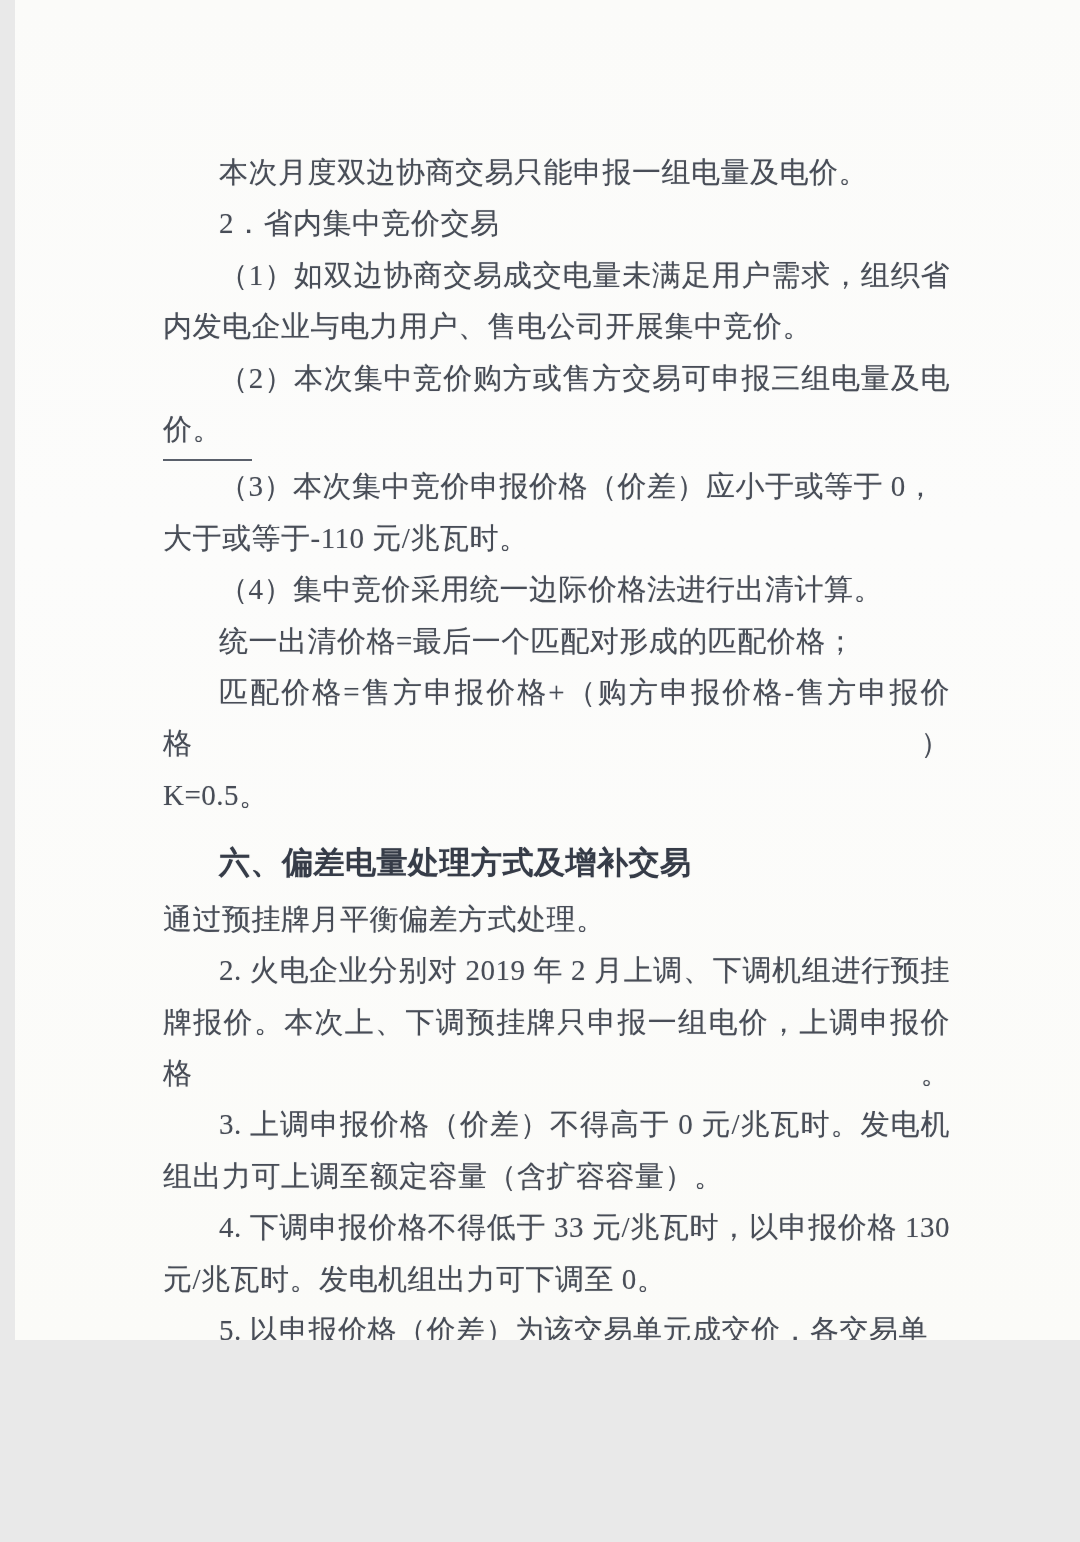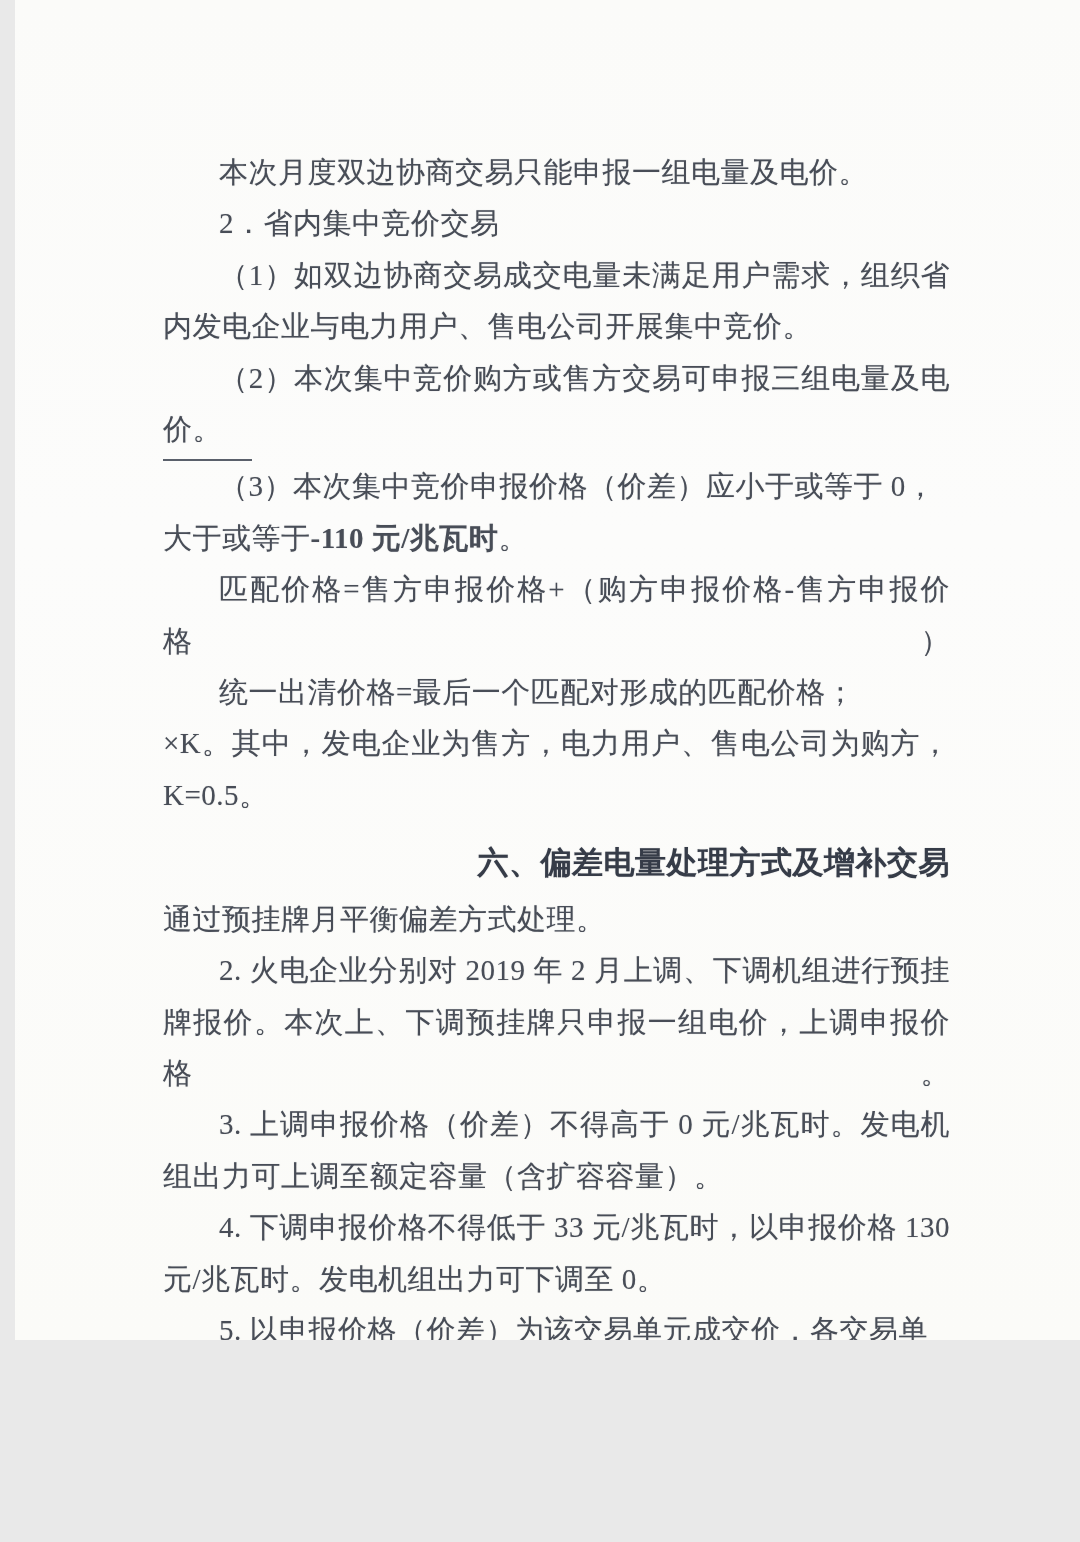--- a/index.html
+++ b/index.html
@@ -30,34 +30,33 @@
   .line.indent{ text-indent:56px; }
   .line.justify{ text-align:justify; text-align-last:justify; }
   .line.heading{
     font-family:"Liberation Sans","DejaVu Sans",sans-serif;
     font-weight:700;
     font-size:31px;
     color:#363c48;
     margin-top:16px;
     margin-bottom:5px;
     text-shadow:0 0 1px rgba(54,60,72,0.4);
-    text-align:right;
   }
   .seg.u{
     text-decoration-thickness:2px;
     text-underline-offset:7px;
     text-decoration-color:#5a606b;
   }
   .seg.ub{
     display:inline-block;
     border-bottom:2px solid #5a606b;
     padding-right:30px;
     padding-bottom:4px;
   }
-  .seg.b{ font-weight:700; }
+  .seg.b{ font-weight:400; }
   .page-number{
     position:absolute;
     left:0;top:1436px;
     width:1072px;
     text-align:center;
     font-size:27px;
     color:#565b65;
     text-shadow:0 0 1px rgba(86,91,101,0.35);
   }
 </style>
@@ -67,23 +66,23 @@
 <div class="page">
   <div class="text-block" id="text-block">
       <div class="line indent"><span class="seg">本次月度双边协商交易只能申报一组电量及电价。</span></div>
       <div class="line indent"><span class="seg">2．省内集中竞价交易</span></div>
       <div class="line indent justify"><span class="seg">（1）如双边协商交易成交电量未满足用户需求，组织省</span></div>
       <div class="line"><span class="seg">内发电企业与电力用户、售电公司开展集中竞价。</span></div>
       <div class="line indent justify"><span class="seg">（2）</span><span class="seg u">本次集中竞价购方或售方交易可申报三组电量及电</span></div>
       <div class="line"><span class="seg ub">价。</span></div>
       <div class="line indent"><span class="seg">（3）本次集中竞价申报价格（价差）应小于或等于 0，</span></div>
       <div class="line"><span class="seg">大于或等于</span><span class="seg b">-110 元/兆瓦时</span><span class="seg">。</span></div>
+      <div class="line indent"><span class="seg">（4）集中竞价采用统一边际价格法进行出清计算。</span></div>
+      <div class="line indent"><span class="seg">统一出清价格=最后一个匹配对形成的匹配价格；</span></div>
       <div class="line indent justify"><span class="seg">匹配价格=售方申报价格+（购方申报价格-售方申报价格）</span></div>
-      <div class="line indent"><span class="seg">统一出清价格=最后一个匹配对形成的匹配价格；</span></div>
-      <div class="line justify"><span class="seg">×K。其中，发电企业为售方，电力用户、售电公司为购方，</span></div>
       <div class="line"><span class="seg">K=0.5。</span></div>
       <div class="line indent heading"><span class="seg">六、偏差电量处理方式及增补交易</span></div>
       <div class="line"><span class="seg">通过预挂牌月平衡偏差方式处理。</span></div>
       <div class="line indent justify"><span class="seg">2. 火电企业分别对 2019 年 2 月上调、下调机组进行预挂</span></div>
       <div class="line justify"><span class="seg">牌报价。本次上、下调预挂牌只申报一组电价，上调申报价格。</span></div>
       <div class="line indent justify"><span class="seg">3. 上调申报价格（价差）不得高于 </span><span class="seg u">0 </span><span class="seg">元/兆瓦时。发电机</span></div>
       <div class="line"><span class="seg">组出力可上调至额定容量（含扩容容量）。</span></div>
       <div class="line indent justify"><span class="seg">4. 下调申报价格不得低于 </span><span class="seg u">33 </span><span class="seg">元/兆瓦时，以申报价格 </span><span class="seg u">130</span></div>
       <div class="line"><span class="seg">元/兆瓦时。发电机组出力可下调至 0。</span></div>
       <div class="line indent"><span class="seg">5. 以申报价格（价差）为该交易单元成交价，各交易单</span></div>

